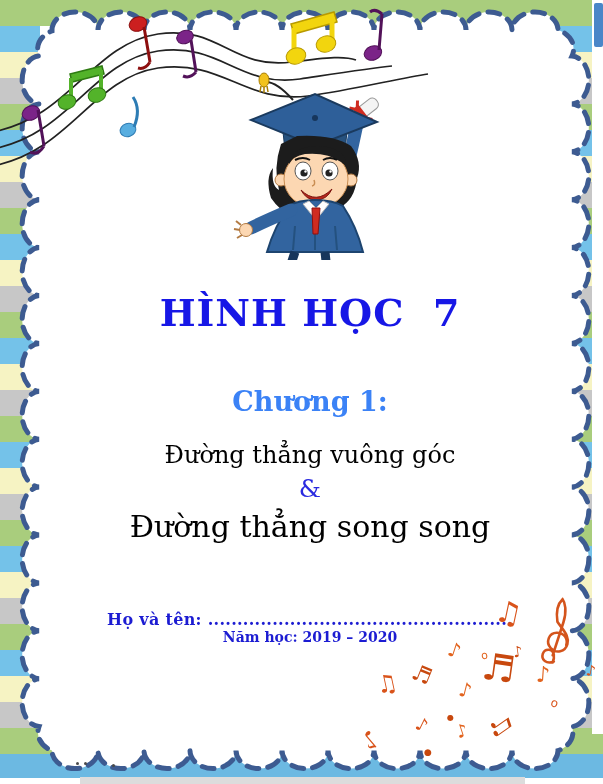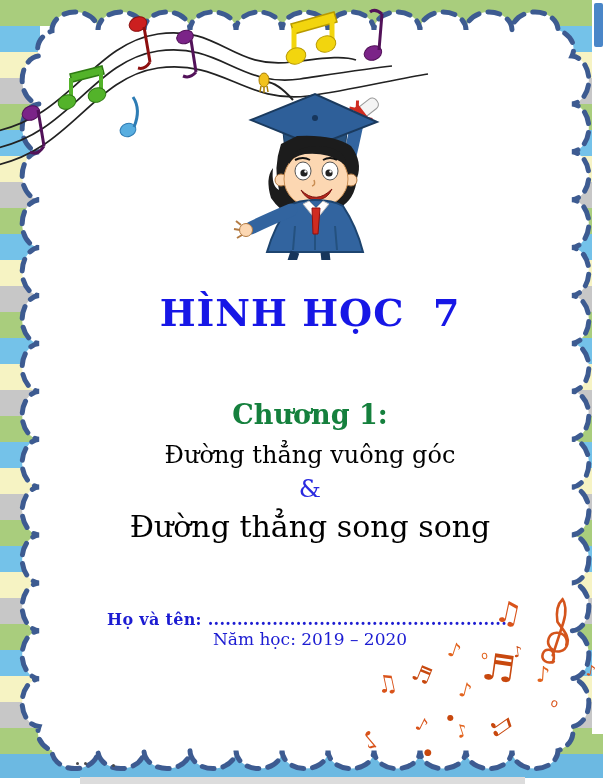--- a/index.html
+++ b/index.html
@@ -44,26 +44,26 @@
   .n15{left:362px;top:728px;font-size:24px;color:#d9531a;transform:rotate(140deg);}
   .n16{left:424px;top:748px;font-size:9px;color:#c8480e;}
   .n17{left:586px;top:664px;font-size:15px;color:#d9531a;transform:rotate(10deg);}
 
   .speck{position:absolute;width:3px;height:3px;border-radius:50%;background:#4a4a4a;}
 
   
   #content{position:absolute;left:50px;top:0;width:520px;text-align:center;}
   .abs{position:absolute;left:0;width:100%;}
   #title{top:290px;font-size:38px;font-weight:bold;letter-spacing:1px;color:#1717e6;white-space:pre;}
-  #chapter{top:399px;font-size:27px;font-weight:bold;color:#15803d;}
+  #chapter{top:386px;font-size:27px;font-weight:bold;color:#3b82f6;}
   #line1{top:441px;font-size:24px;color:#000000;}
   #amp{top:474px;font-size:25px;color:#2a2ae0;}
   #line2{top:509px;font-size:30px;color:#000000;}
   #nameline{top:610px;font-size:16px;font-weight:bold;color:#1c1cd2;letter-spacing:.3px;}
-  #yearline{top:629px;font-size:17px;font-weight:normal;color:#1c1cd2;}
+  #yearline{top:629px;font-size:14px;font-weight:bold;color:#1c1cd2;}
 
   #scrollbar-thumb{position:absolute;left:594px;top:3px;width:9px;height:44px;
                    background:#4a86c8;border-radius:2px;}
 </style>
 </head>
 <body>
 
 <div id="page">
 
   <div id="stripe-left" class="stripe-col"></div>

